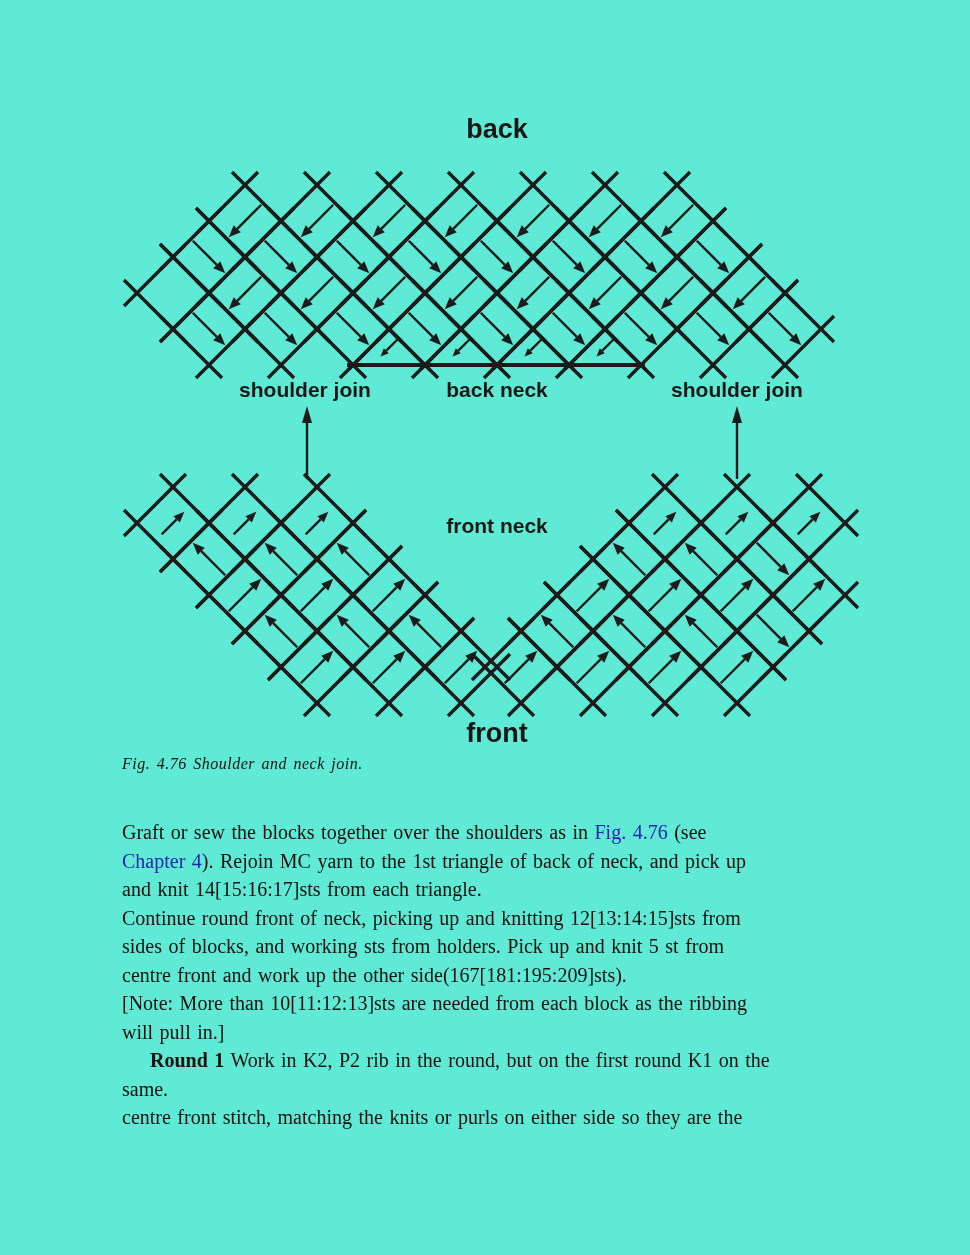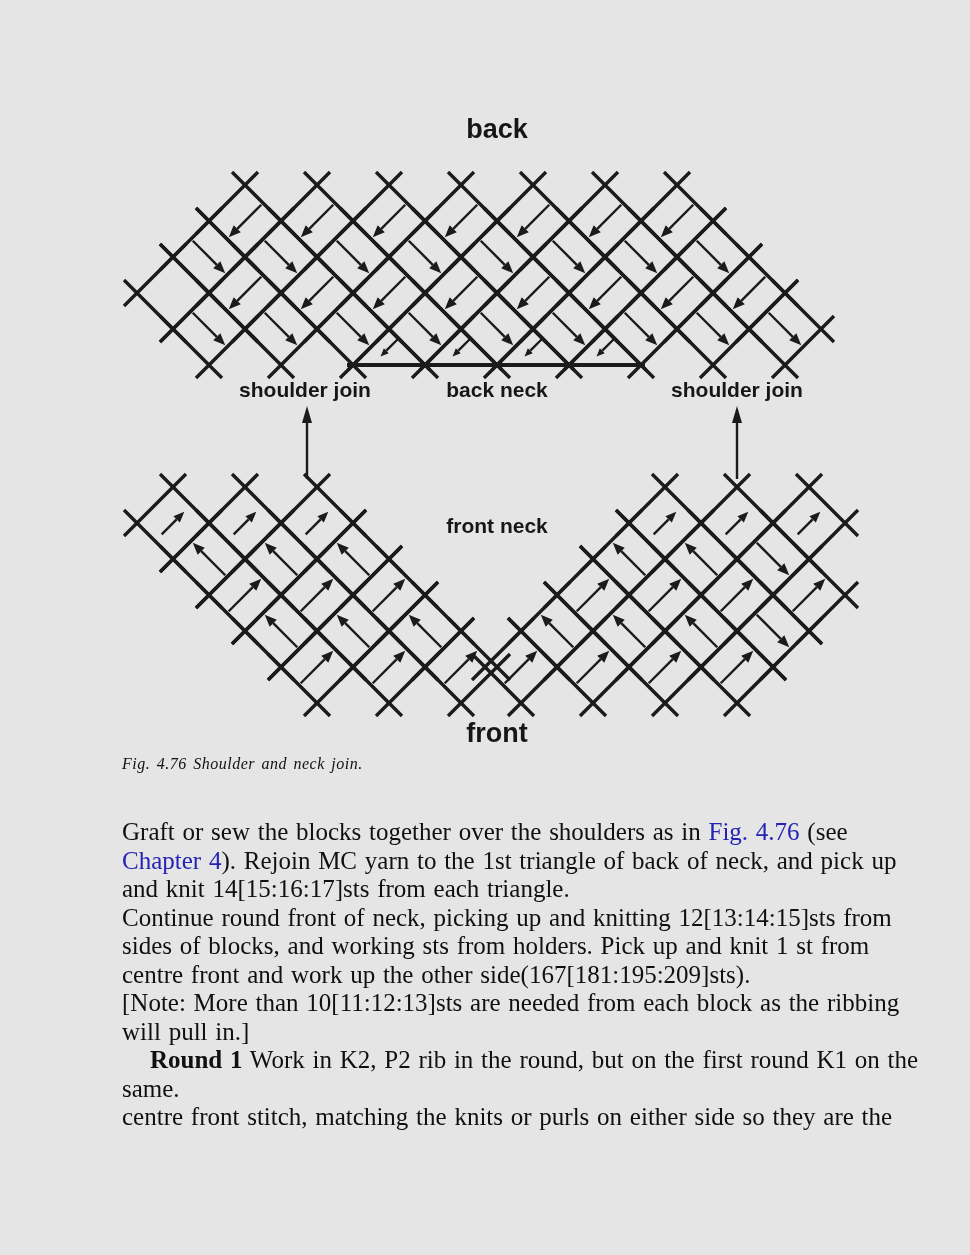--- a/index.html
+++ b/index.html
@@ -1,29 +1,29 @@
 <!DOCTYPE html>
 <html><head>
 <meta charset="utf-8">
 <style>
   html,body{margin:0;padding:0;background:#ffffff;}
   .page{
-    position:relative;width:970px;height:1255px;background:#e5e5e5;
+    position:relative;width:970px;height:1255px;background:#5eead4;
     overflow:hidden;font-family:"Liberation Serif",serif;color:#141414;
   }
   .figure-svg{position:absolute;left:0;top:0;}
   .fig-label{font-family:"Liberation Sans",sans-serif;font-weight:bold;fill:#161616;}
   .fig-label-big{font-size:27px;}
   .fig-label-small{font-size:21px;}
   .caption{
     position:absolute;left:122px;top:755px;font-style:italic;font-size:16px;
     letter-spacing:0.5px;word-spacing:2px;color:#111;white-space:nowrap;text-align:right;
   }
   .bodytext{
-    position:absolute;left:122px;top:818px;font-size:25px;line-height:28.5px;
+    position:absolute;left:122px;top:818px;font-size:20px;line-height:28.5px;
     color:#101010;white-space:nowrap;word-spacing:1.5px;
   }
   .bodytext .line{height:28.5px;}
   .bodytext .link{color:#2424b4;}
   .bodytext .bold{font-weight:bold;margin-left:28px;}
 </style>
 </head>
 <body>
 
 <div class="page">
@@ -806,21 +806,21 @@
     <text class="fig-label fig-label-big" x="497" y="742" text-anchor="middle">front</text>
   </svg>
 
   <div class="caption">Fig. 4.76 Shoulder and neck join.</div>
 
   <div class="bodytext" id="bodytext">
       <div class="line"><span>Graft or sew the blocks together over the shoulders as in </span><span class="link">Fig. 4.76</span><span> (see</span></div>
       <div class="line"><span class="link">Chapter 4</span><span>). Rejoin MC yarn to the 1st triangle of back of neck, and pick up</span></div>
       <div class="line"><span>and knit 14[15:16:17]sts from each triangle.</span></div>
       <div class="line"><span>Continue round front of neck, picking up and knitting 12[13:14:15]sts from</span></div>
-      <div class="line"><span>sides of blocks, and working sts from holders. Pick up and knit 1 st from</span></div>
+      <div class="line"><span>sides of blocks, and working sts from holders. Pick up and knit 5 st from</span></div>
       <div class="line"><span>centre front and work up the other side(167[181:195:209]sts).</span></div>
       <div class="line"><span>[Note: More than 10[11:12:13]sts are needed from each block as the ribbing</span></div>
       <div class="line"><span>will pull in.]</span></div>
       <div class="line"><span class="bold">Round 1</span><span> Work in K2, P2 rib in the round, but on the first round K1 on the</span></div>
       <div class="line"><span>same.</span></div>
       <div class="line"><span>centre front stitch, matching the knits or purls on either side so they are the</span></div>
     </div>
 
 </div>
 

